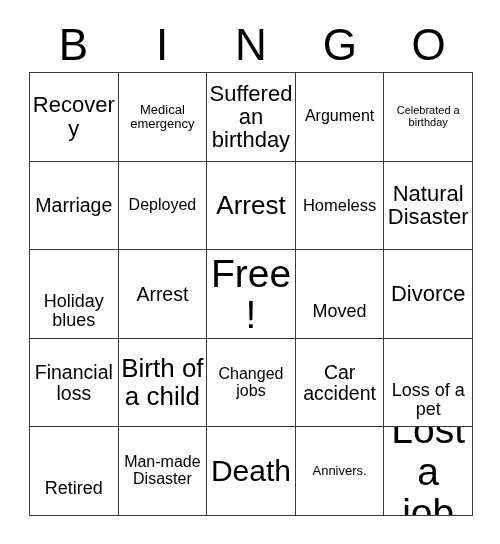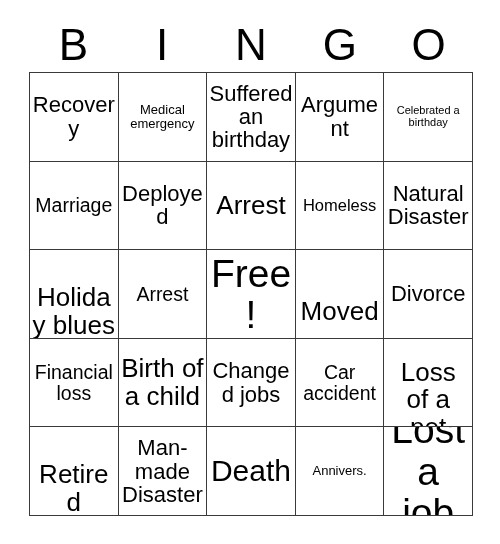--- a/index.html
+++ b/index.html
@@ -77,24 +77,24 @@
   .cell .txt {
     display: block;
     width: 100%;
     line-height: 1.06;
     word-wrap: break-word;
     hyphens: manual;
   }
   .fs-13 .txt { font-size: 11px; }
   .fs-15 .txt { font-size: 13px; }
   .fs-16 .txt { font-size: 16.5px; }
-  .fs-18 .txt { font-size: 22px; }
+  .fs-18 .txt { font-size: 16px; }
   .fs-19 .txt { font-size: 19.5px; }
   .fs-21 .txt { font-size: 22px; }
-  .fs-23 .txt { font-size: 26px; margin-top: 35px; }
+  .fs-23 .txt { font-size: 18px; margin-top: 35px; }
   .fs-26 .txt { font-size: 26px; }
   .fs-30 .txt { font-size: 30px; }
   .fs-33 .txt { font-size: 39px; }
 </style>
 </head>
 <body>
 
 <div class="card">
 
   <div class="header-row">

